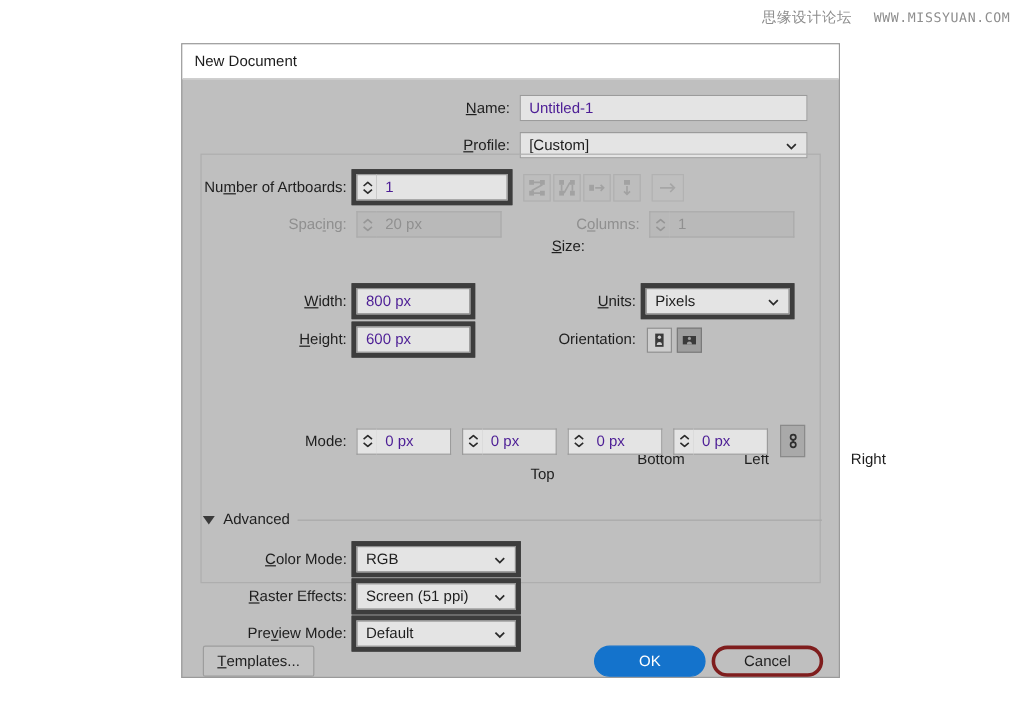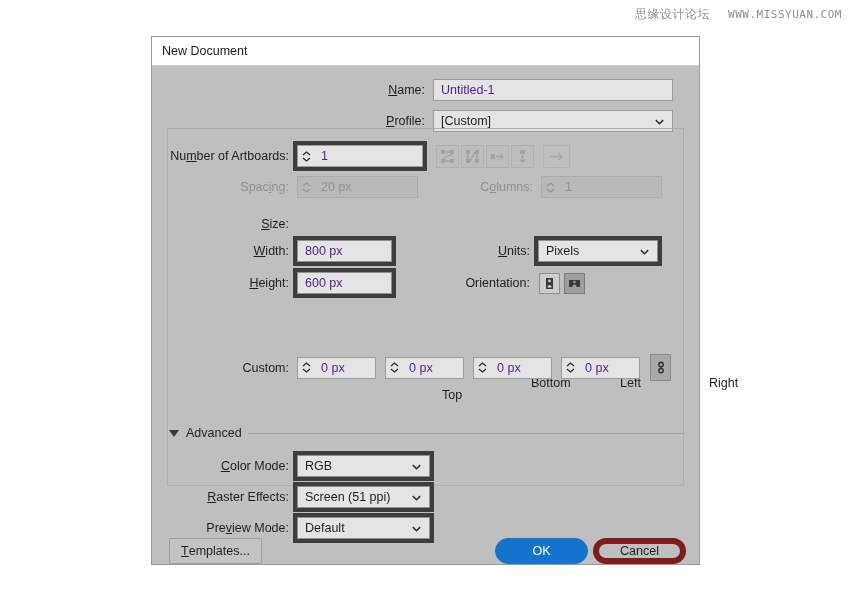--- a/index.html
+++ b/index.html
@@ -112,21 +112,21 @@
     font-size:12.5px;color:#1e1e1e;box-sizing:border-box;
   }
   .btn-ok{
     position:absolute;left:343px;top:472px;width:93px;height:26px;
     background:#1473cc;border:1px solid #1473cc;border-radius:13px;
     display:flex;align-items:center;justify-content:center;
     font-size:12.5px;color:#ffffff;box-sizing:border-box;text-align:right;
   }
   .btn-cancel{
     position:absolute;left:441px;top:472px;width:93px;height:26px;
-    background:#bfbfbf;border:6px solid #7f1d1d;border-radius:13px;
+    background:#bfbfbf;border:3px solid #7f1d1d;border-radius:13px;
     display:flex;align-items:center;justify-content:center;
     font-size:12.5px;color:#1e1e1e;box-sizing:border-box;
   }
 </style>
 </head>
 <body>
 
 <div class="watermark">
   <span class="wm-cn">思缘设计论坛</span>
   <span>WWW.MISSYUAN.COM</span>
@@ -231,21 +231,21 @@
               <path d="M1 4 L4.5 1 L8 4" fill="none" stroke="#969696" stroke-width="1.3"></path>
             </svg>
           <svg width="9" height="5" viewBox="0 0 9 5">
               <path d="M1 1 L4.5 4 L8 1" fill="none" stroke="#969696" stroke-width="1.3"></path>
             </svg>
         </div>
         <div class="field dis" style="width:104px;">1</div>
       </div>
     </div>
 
-    <div class="row" style="left:0;top:151px;width:534px;">
+    <div class="row" style="left:0;top:132px;width:534px;flex-direction:column;">
       <div class="lbl" style="width:137px;"><span style="text-decoration:underline">S</span>ize:</div>
     </div>
 
     <div class="row" style="left:0;top:170px;width:534px;">
       <div class="lbl" style="width:137px;"><span style="text-decoration:underline">W</span>idth:</div>
       <div class="focusbox" style="margin-left:4px;">
         <div class="field" style="width:95px;">800 px</div>
       </div>
       <div class="lbl" style="width:95px;margin-left:39px;"><span style="text-decoration:underline">U</span>nits:</div>
       <div class="focusbox" style="margin-left:4px;">
@@ -283,21 +283,21 @@
     </div>
 
     <div>
       <div class="bleedhdr" style="left:290px;top:322px;">Top</div>
       <div class="bleedhdr" style="left:379px;top:310px;">Bottom</div>
       <div class="bleedhdr" style="left:468px;top:310px;">Left</div>
       <div class="bleedhdr" style="left:557px;top:310px;">Right</div>
     </div>
 
     <div class="row" style="left:0;top:288px;width:534px;">
-      <div class="lbl" style="width:137px;">Custom:</div>
+      <div class="lbl" style="width:137px;">Mode:</div>
 
       <div class="stepgroup" style="margin-left:8px;">
         <div class="spin">
           <svg width="9" height="5" viewBox="0 0 9 5">
               <path d="M1 4 L4.5 1 L8 4" fill="none" stroke="#2b2b2b" stroke-width="1.3"></path>
             </svg>
           <svg width="9" height="5" viewBox="0 0 9 5">
               <path d="M1 1 L4.5 4 L8 1" fill="none" stroke="#2b2b2b" stroke-width="1.3"></path>
             </svg>
         </div>

